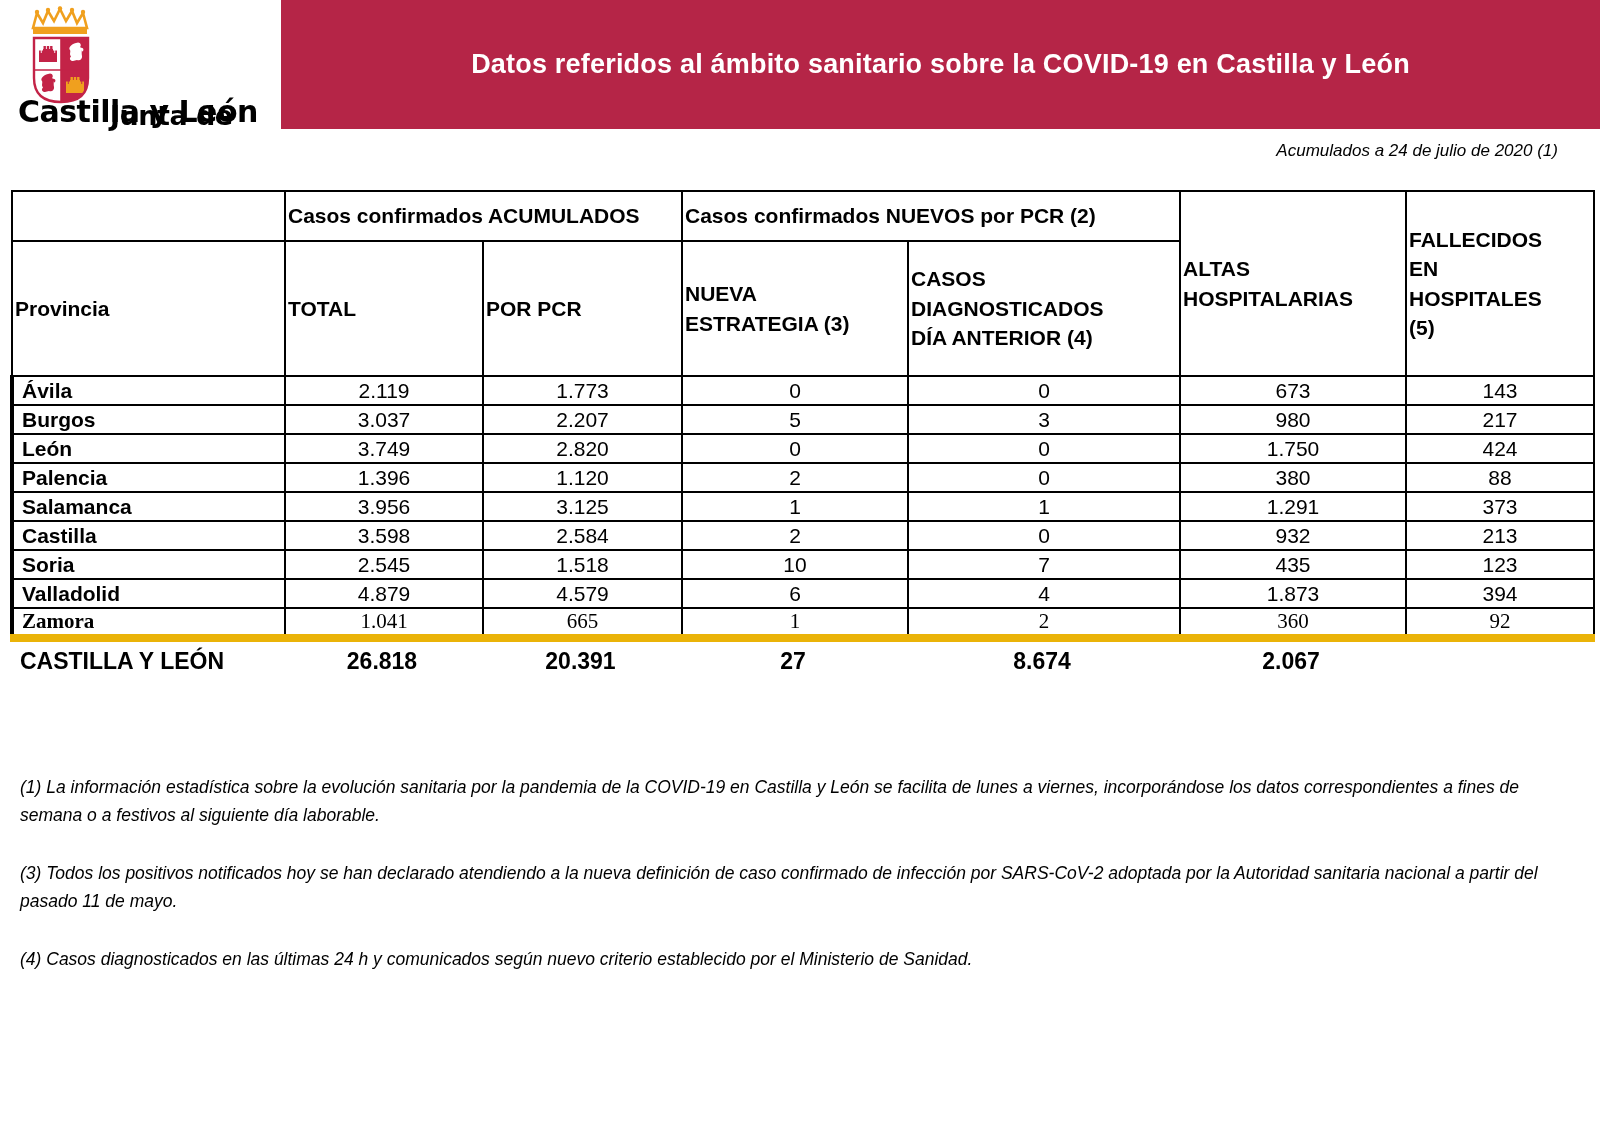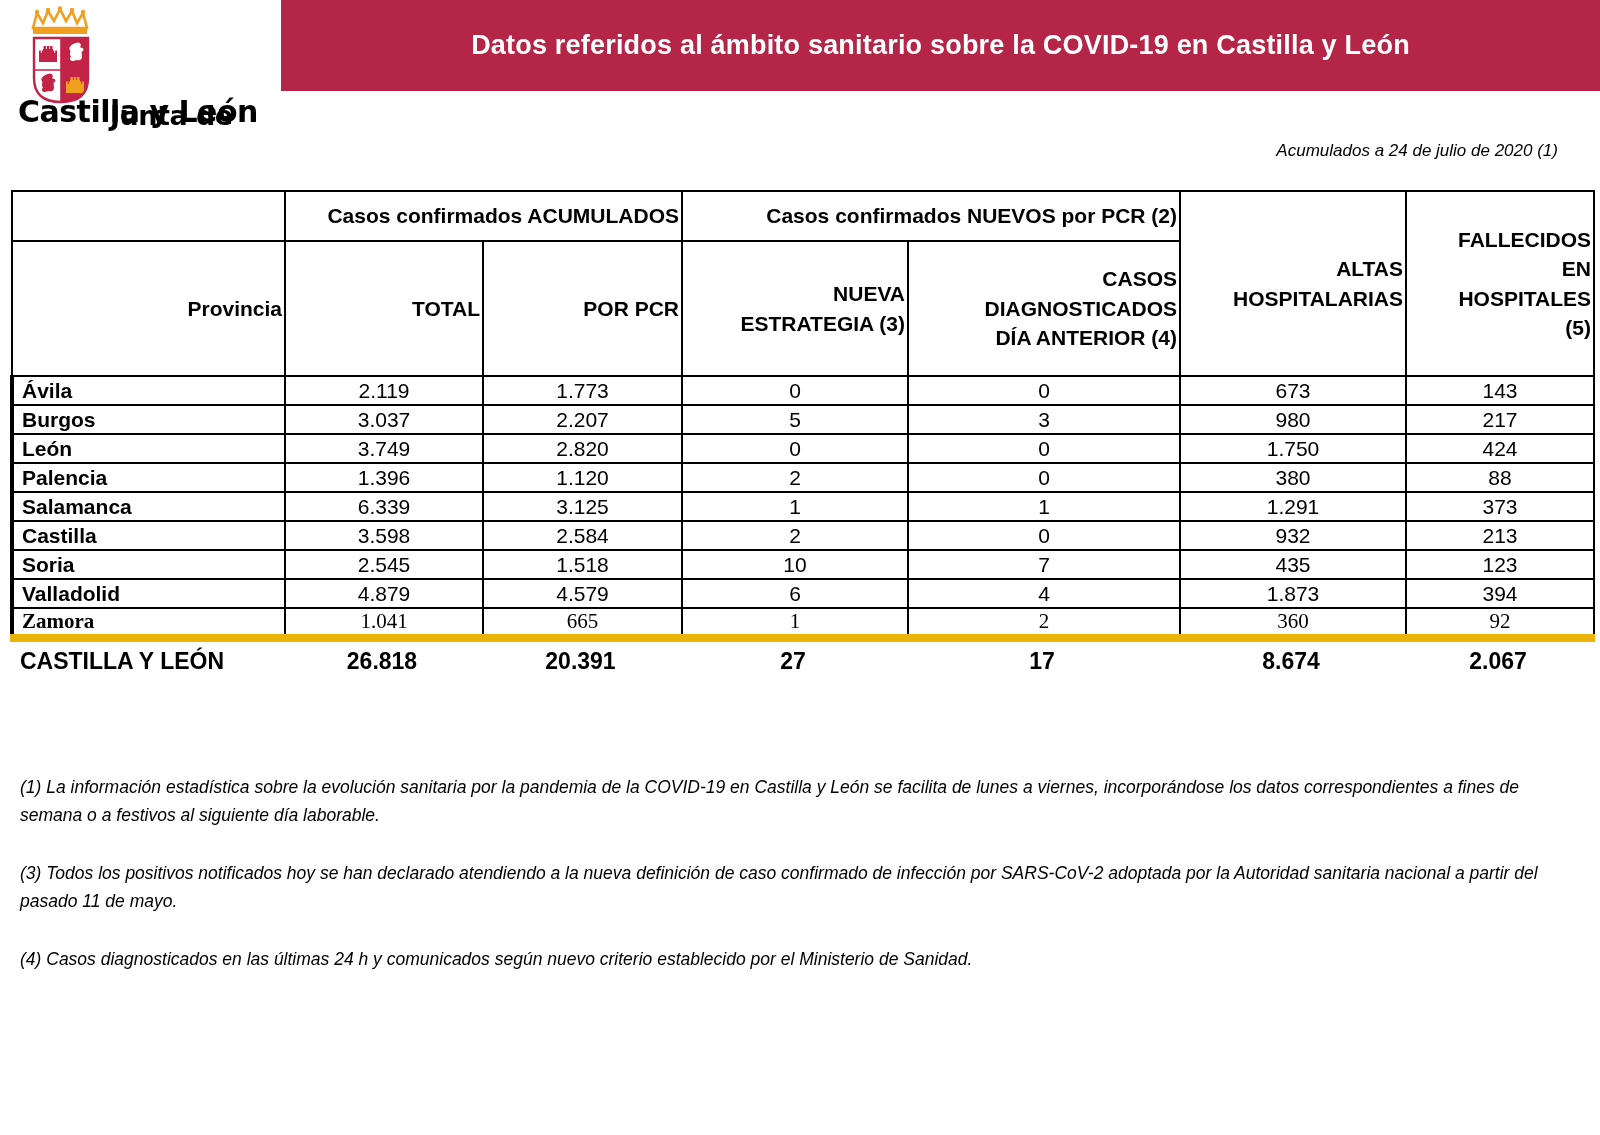--- a/index.html
+++ b/index.html
@@ -6,34 +6,34 @@
   html,body { width:1600px; height:1135px; background:#ffffff; font-family:"Liberation Sans",sans-serif; color:#000; }
   .page { position:relative; width:1600px; height:1135px; background:#fff; overflow:hidden; }
 
   
   .logo { position:absolute; left:14px; top:4px; width:260px; height:130px; }
   .logo svg { position:absolute; left:14px; top:2px; }
   .logo-text1 { position:absolute; left:96px; top:60px; font-size:27px; font-weight:bold; letter-spacing:-0.5px; font-family:"DejaVu Sans","Liberation Sans",sans-serif;margin-top:36px; }
   .logo-text2 { position:absolute; left:4px; top:90px; font-size:30px; font-weight:bold; letter-spacing:-0.5px; font-family:"DejaVu Sans","Liberation Sans",sans-serif; }
 
   
-  .banner { position:absolute; left:281px; top:0; width:1319px; height:91px;
+  .banner { position:absolute; left:281px; top:0; width:1319px; height:129px;
             background:#B52547; display:flex; align-items:center; justify-content:center; }
   .banner h1 { color:#fff; font-size:27px; font-weight:bold; letter-spacing:0.2px; }
 
   
   .date-note { position:absolute; top:141px; right:42px; font-size:17px; font-style:italic; }
 
   
   table.data { position:absolute; left:10px; top:190px; width:1582px; border-collapse:collapse; table-layout:fixed; }
   table.data th, table.data td { border:2px solid #000; padding:0 2px; }
   th.cell-empty { border:none; }
   tr.group-row { height:50px; }
   tr.colhead-row { height:135px; }
-  table.data thead th { font-size:21px; font-weight:bold; text-align:right; vertical-align:middle; }
+  table.data thead th { font-size:21px; font-weight:bold; text-align:left; vertical-align:middle; }
   th.multiline { white-space:pre-line; line-height:1.4; }
   th.prov-head { border-top:4px solid #000; border-left:4px solid #000; }
   tbody tr { height:29px; }
   tbody td { font-size:21px; text-align:center; vertical-align:middle; }
   tbody td.prov { text-align:left; font-weight:bold; padding-left:8px; border-left:4px solid #000; }
   tbody tr.last td { border-bottom:8px solid #eab308;font-family:Liberation Serif, serif; }
 
   
   .totals { position:absolute; left:10px; top:644px; width:1582px; height:34px;
             display:grid; grid-template-columns:273px 198px 199px 226px 272px 226px 188px;
@@ -184,21 +184,21 @@
         <td class="prov">Palencia</td>
         <td>1.396</td>
         <td>1.120</td>
         <td>2</td>
         <td>0</td>
         <td>380</td>
         <td>88</td>
       </tr>
       <tr>
         <td class="prov">Salamanca</td>
-        <td>6.339</td>
+        <td>3.956</td>
         <td>3.125</td>
         <td>1</td>
         <td>1</td>
         <td>1.291</td>
         <td>373</td>
       </tr>
       <tr>
         <td class="prov">Castilla</td>
         <td>3.598</td>
         <td>2.584</td>
@@ -235,21 +235,20 @@
         <td>92</td>
       </tr>
     </tbody>
   </table>
 
   <div class="totals">
     <div class="tlabel">CASTILLA Y LEÓN</div>
     <div class="tval">26.818</div>
     <div class="tval">20.391</div>
     <div class="tval">27</div>
-    <div class="tval">17</div>
     <div class="tval">8.674</div>
     <div class="tval">2.067</div>
   </div>
 
   <div class="footnotes">
     <p>(1) La información estadística sobre la evolución sanitaria por la pandemia de la COVID-19 en Castilla y León se facilita de lunes a viernes, incorporándose los datos correspondientes a fines de semana o a festivos al siguiente día laborable.</p>
     <p>(3) Todos los positivos notificados hoy se han declarado atendiendo a la nueva definición de caso confirmado de infección por SARS-CoV-2 adoptada por la Autoridad sanitaria nacional a partir del pasado 11 de mayo.</p>
     <p>(4) Casos diagnosticados en las últimas 24 h y comunicados según nuevo criterio establecido por el Ministerio de Sanidad.</p>
   </div>
 

